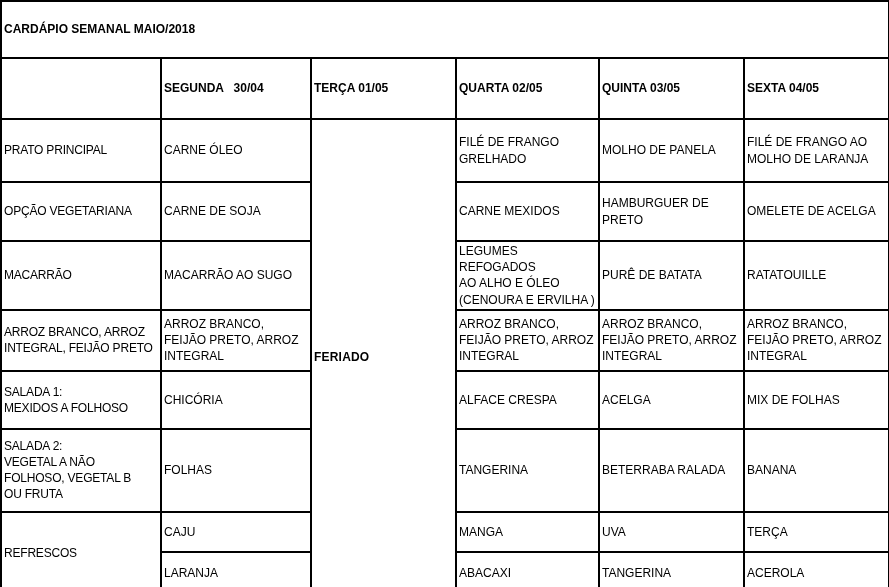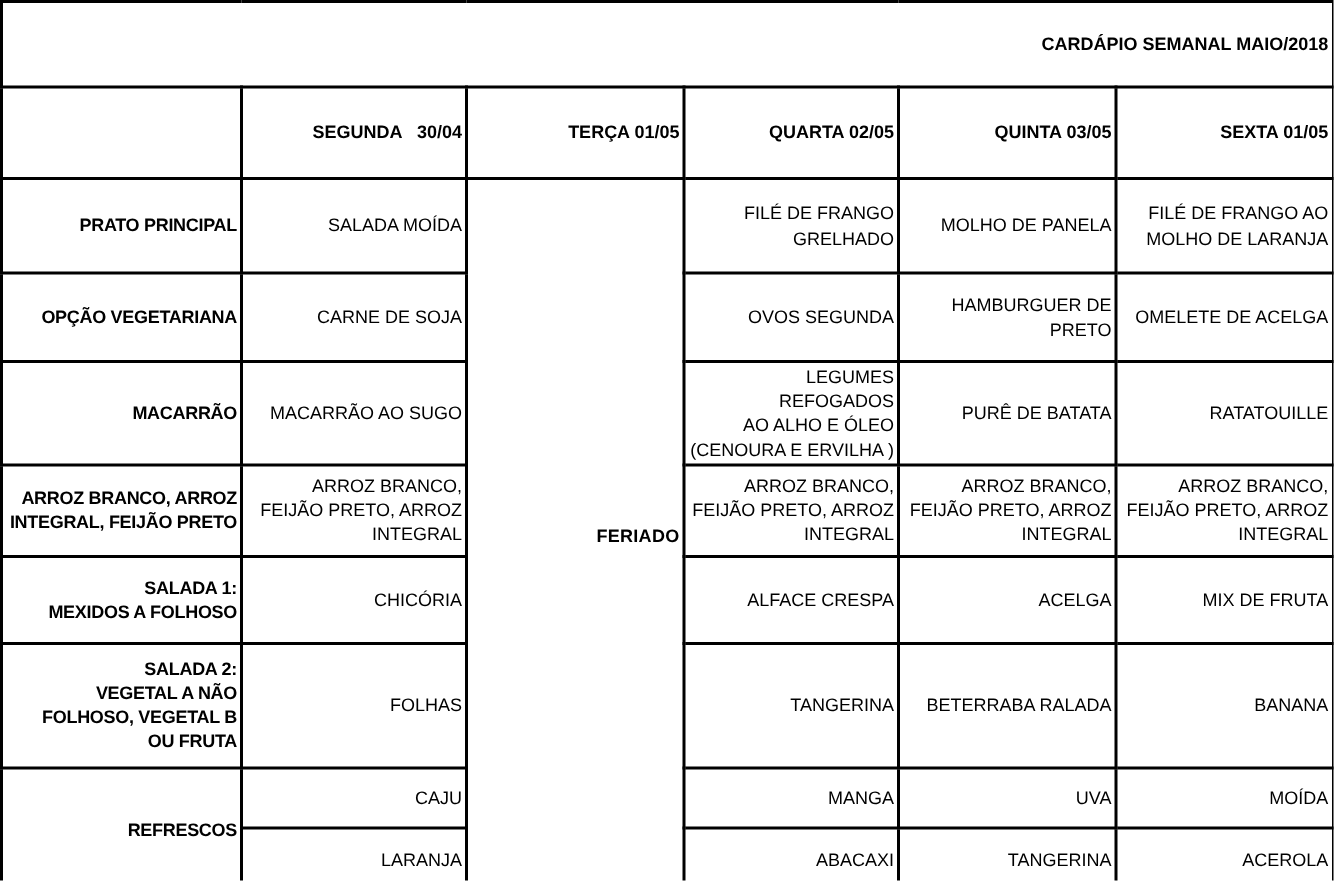--- a/index.html
+++ b/index.html
@@ -20,40 +20,40 @@
     height: 587px;
     border-collapse: collapse;
     table-layout: fixed;
     border-top: 2px solid #000;
     border-left: 2px solid #000;
     border-right: 5px solid #000;
     border-bottom: 4px solid #000;
   }
   table.menu td {
     border: 2px solid #000;
-    text-align: right;
+    text-align: left;
     vertical-align: middle;
     padding: 1px 2px;
     font-size: 12px;
     line-height: 1.35;
     white-space: pre-wrap;
     overflow: hidden;
     box-sizing: border-box;
   }
   td.title-cell {
     font-weight: 700;
     font-size: 13px;
   }
   td.head-cell {
     font-weight: 700;
     font-size: 12.5px;
     margin-left: 39px;
   }
   td.label-cell {
-    font-weight: 700;
+    font-weight: 400;
     font-size: 12px;
     letter-spacing: -0.2px;
   }
   td.holiday-cell {
     font-weight: 700;
     font-size: 17px;
     letter-spacing: 0.2px;
   }
   td.small-cell {
     font-size: 10.8px;
@@ -78,38 +78,38 @@
         <tr style="height:57px">
       <td colspan="6" class="title-cell">CARDÁPIO SEMANAL MAIO/2018</td>
     </tr>
 
     <tr style="height:61px">
       <td class="head-cell"></td>
       <td class="head-cell">SEGUNDA   30/04</td>
       <td class="head-cell">TERÇA 01/05</td>
       <td class="head-cell">QUARTA 02/05</td>
       <td class="head-cell">QUINTA 03/05</td>
-      <td class="head-cell">SEXTA 01/05</td>
+      <td class="head-cell">SEXTA 04/05</td>
     </tr>
 
     <tr style="height:63px">
       <td class="label-cell">PRATO PRINCIPAL</td>
-      <td>SALADA MOÍDA</td>
+      <td>CARNE ÓLEO</td>
       <td rowspan="8" class="holiday-cell">FERIADO</td>
       <td>FILÉ DE FRANGO
 GRELHADO</td>
       <td>MOLHO DE PANELA</td>
       <td>FILÉ DE FRANGO AO
 MOLHO DE LARANJA</td>
     </tr>
 
     <tr style="height:59px">
       <td class="label-cell">OPÇÃO VEGETARIANA</td>
       <td>CARNE DE SOJA</td>
-      <td>OVOS SEGUNDA</td>
+      <td>CARNE MEXIDOS</td>
       <td>HAMBURGUER DE PRETO</td>
       <td>OMELETE DE ACELGA</td>
     </tr>
 
     <tr style="height:61px">
       <td class="label-cell">MACARRÃO</td>
       <td>MACARRÃO AO SUGO</td>
       <td class="small-cell">LEGUMES REFOGADOS
 AO ALHO E ÓLEO
 (CENOURA E ERVILHA )</td>
@@ -133,40 +133,40 @@
 FEIJÃO PRETO, ARROZ
 INTEGRAL</td>
     </tr>
 
     <tr style="height:58px">
       <td class="label-cell">SALADA 1:
 MEXIDOS A FOLHOSO</td>
       <td>CHICÓRIA</td>
       <td>ALFACE CRESPA</td>
       <td>ACELGA</td>
-      <td>MIX DE FRUTA</td>
+      <td>MIX DE FOLHAS</td>
     </tr>
 
     <tr style="height:83px">
       <td class="label-cell">SALADA 2:
 VEGETAL A NÃO
 FOLHOSO, VEGETAL B
 OU FRUTA</td>
       <td>FOLHAS</td>
       <td>TANGERINA</td>
       <td>BETERRABA RALADA</td>
       <td>BANANA</td>
     </tr>
 
     <tr style="height:40px">
       <td rowspan="2" class="label-cell">REFRESCOS</td>
       <td>CAJU</td>
       <td>MANGA</td>
       <td>UVA</td>
-      <td>MOÍDA</td>
+      <td>TERÇA</td>
     </tr>
 
     <tr style="height:44px">
       <td>LARANJA</td>
       <td>ABACAXI</td>
       <td>TANGERINA</td>
       <td>ACEROLA</td>
     </tr>
   </tbody>
     </table>

